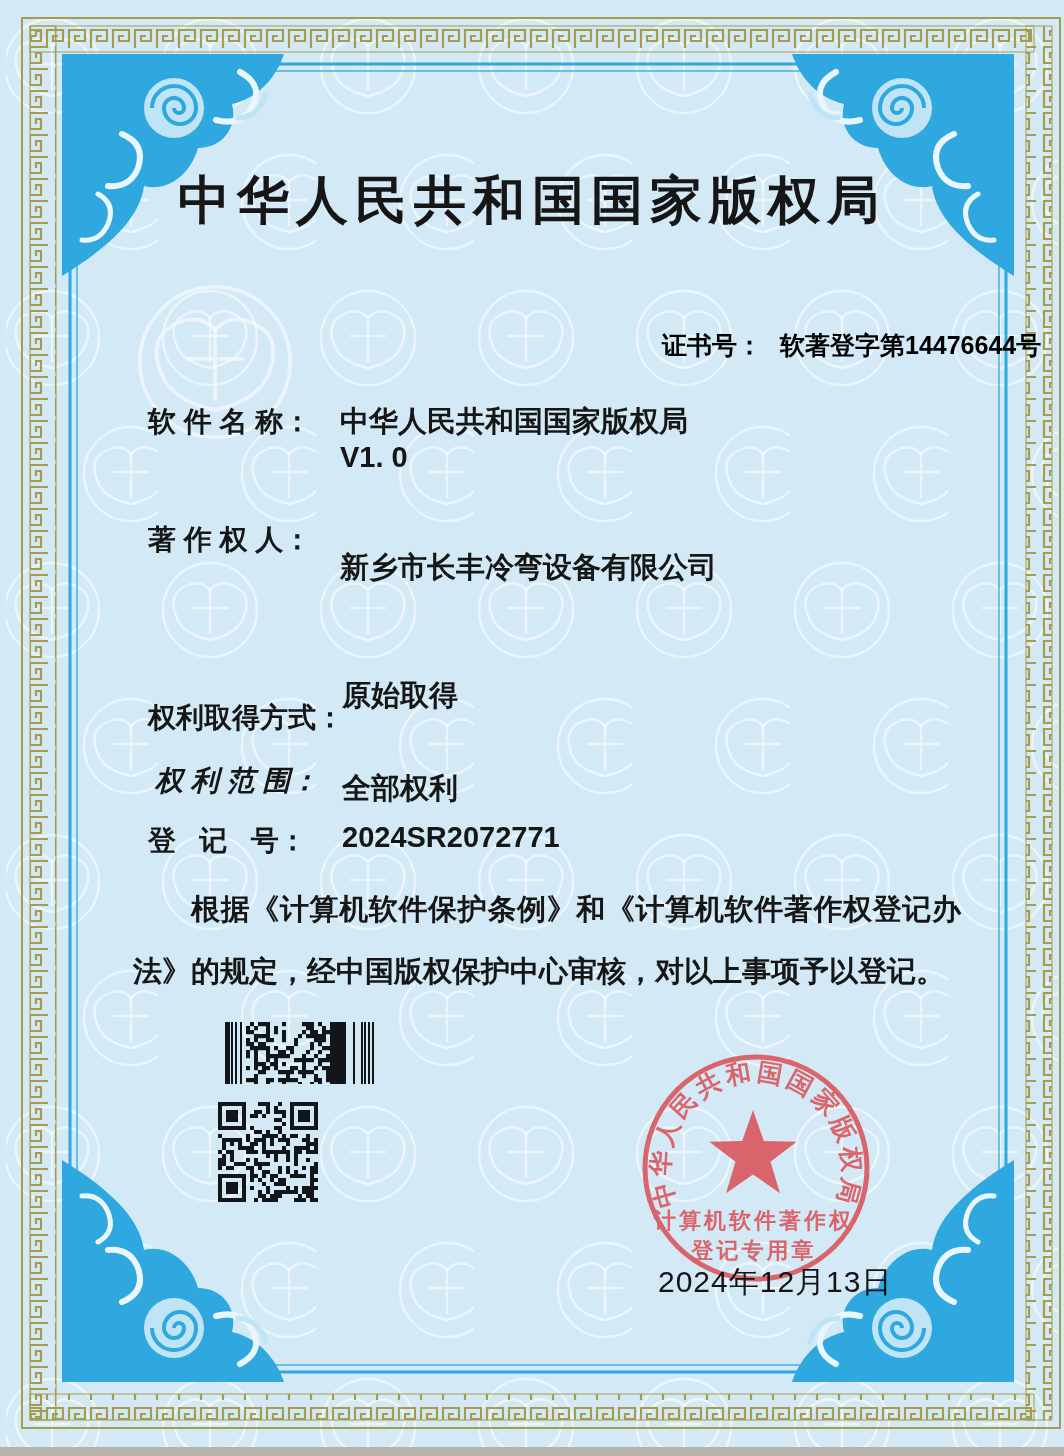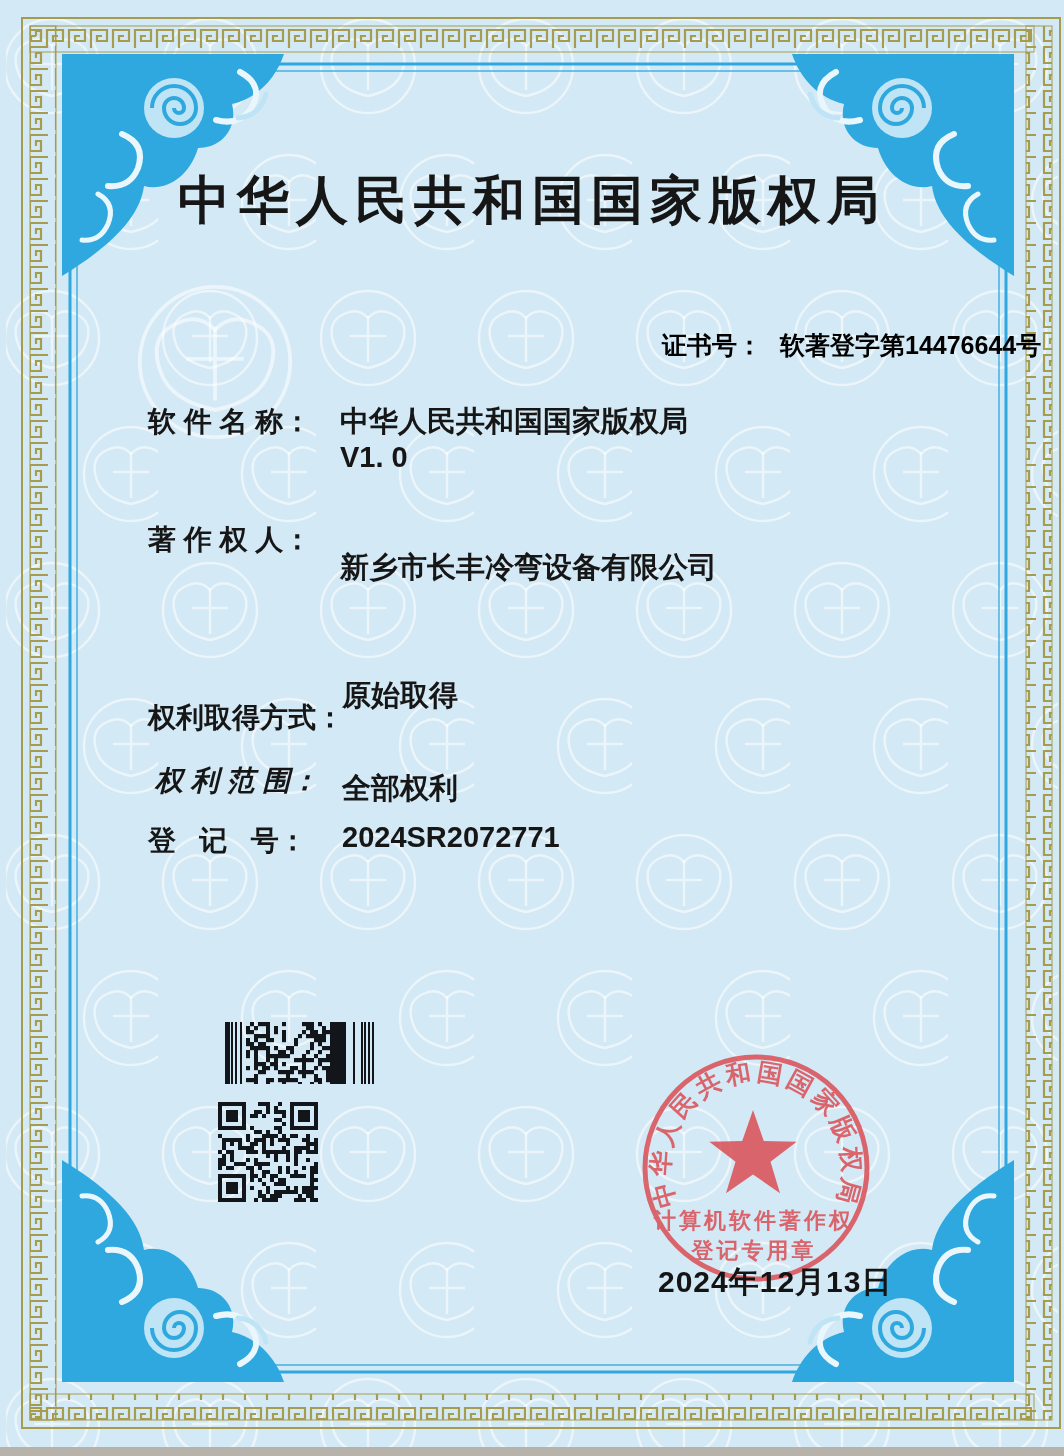--- a/index.html
+++ b/index.html
@@ -17,21 +17,21 @@
   }
   .certno{top:329px; left:662px; font-size:25px; font-weight:bold; color:#000000;}
   .certno .v{margin-left:18px;}
   .lbl{font-size:28px; font-weight:bold; color:#161616;margin-left:8px;}
   .val{font-size:29px; font-weight:bold; color:#161616;}
   .para{
     left:133px; top:878px; width:828px; white-space:normal;
     font-size:29px; font-weight:bold; color:#161616;
     line-height:62px; text-indent:2em; text-align:justify;
   }
-  .date{left:658px; top:1262px; font-size:30px; font-weight:bold; color:#141414; letter-spacing:1px;}
+  .date{left:658px; top:1262px; font-size:30px; font-weight:normal; color:#141414; letter-spacing:1px;}
   .codebox{position:absolute; z-index:2;}
   .edge{position:absolute; left:0; bottom:0; width:1064px; height:9px; background:#b7b3ab; z-index:3;}
 </style>
 </head>
 <body>
 
 <div class="page">
 
   <svg class="deco" width="1064" height="1456" viewBox="0 0 1064 1456">
     <defs>
@@ -497,18 +497,19 @@
     <div>
       <span class="abs lbl" style="left:147px; top:762px;font-style:italic;">权 利 范 围：</span>
       <span class="abs val" style="left:342px; top:769px;">全部权利</span>
     </div>
 
     <div>
       <span class="abs lbl" style="left:140px; top:822px;text-align:center;">登   记   号：</span>
       <span class="abs val" style="left:342px; top:821px;">2024SR2072771</span>
     </div>
 
+    <div class="abs para">根据《计算机软件保护条例》和《计算机软件著作权登记办法》的规定，经中国版权保护中心审核，对以上事项予以登记。</div>
 
     <div class="abs date">2024年12月13日</div>
   </div>
 
   <div class="edge"></div>
 </div>
 
 </body></html>

